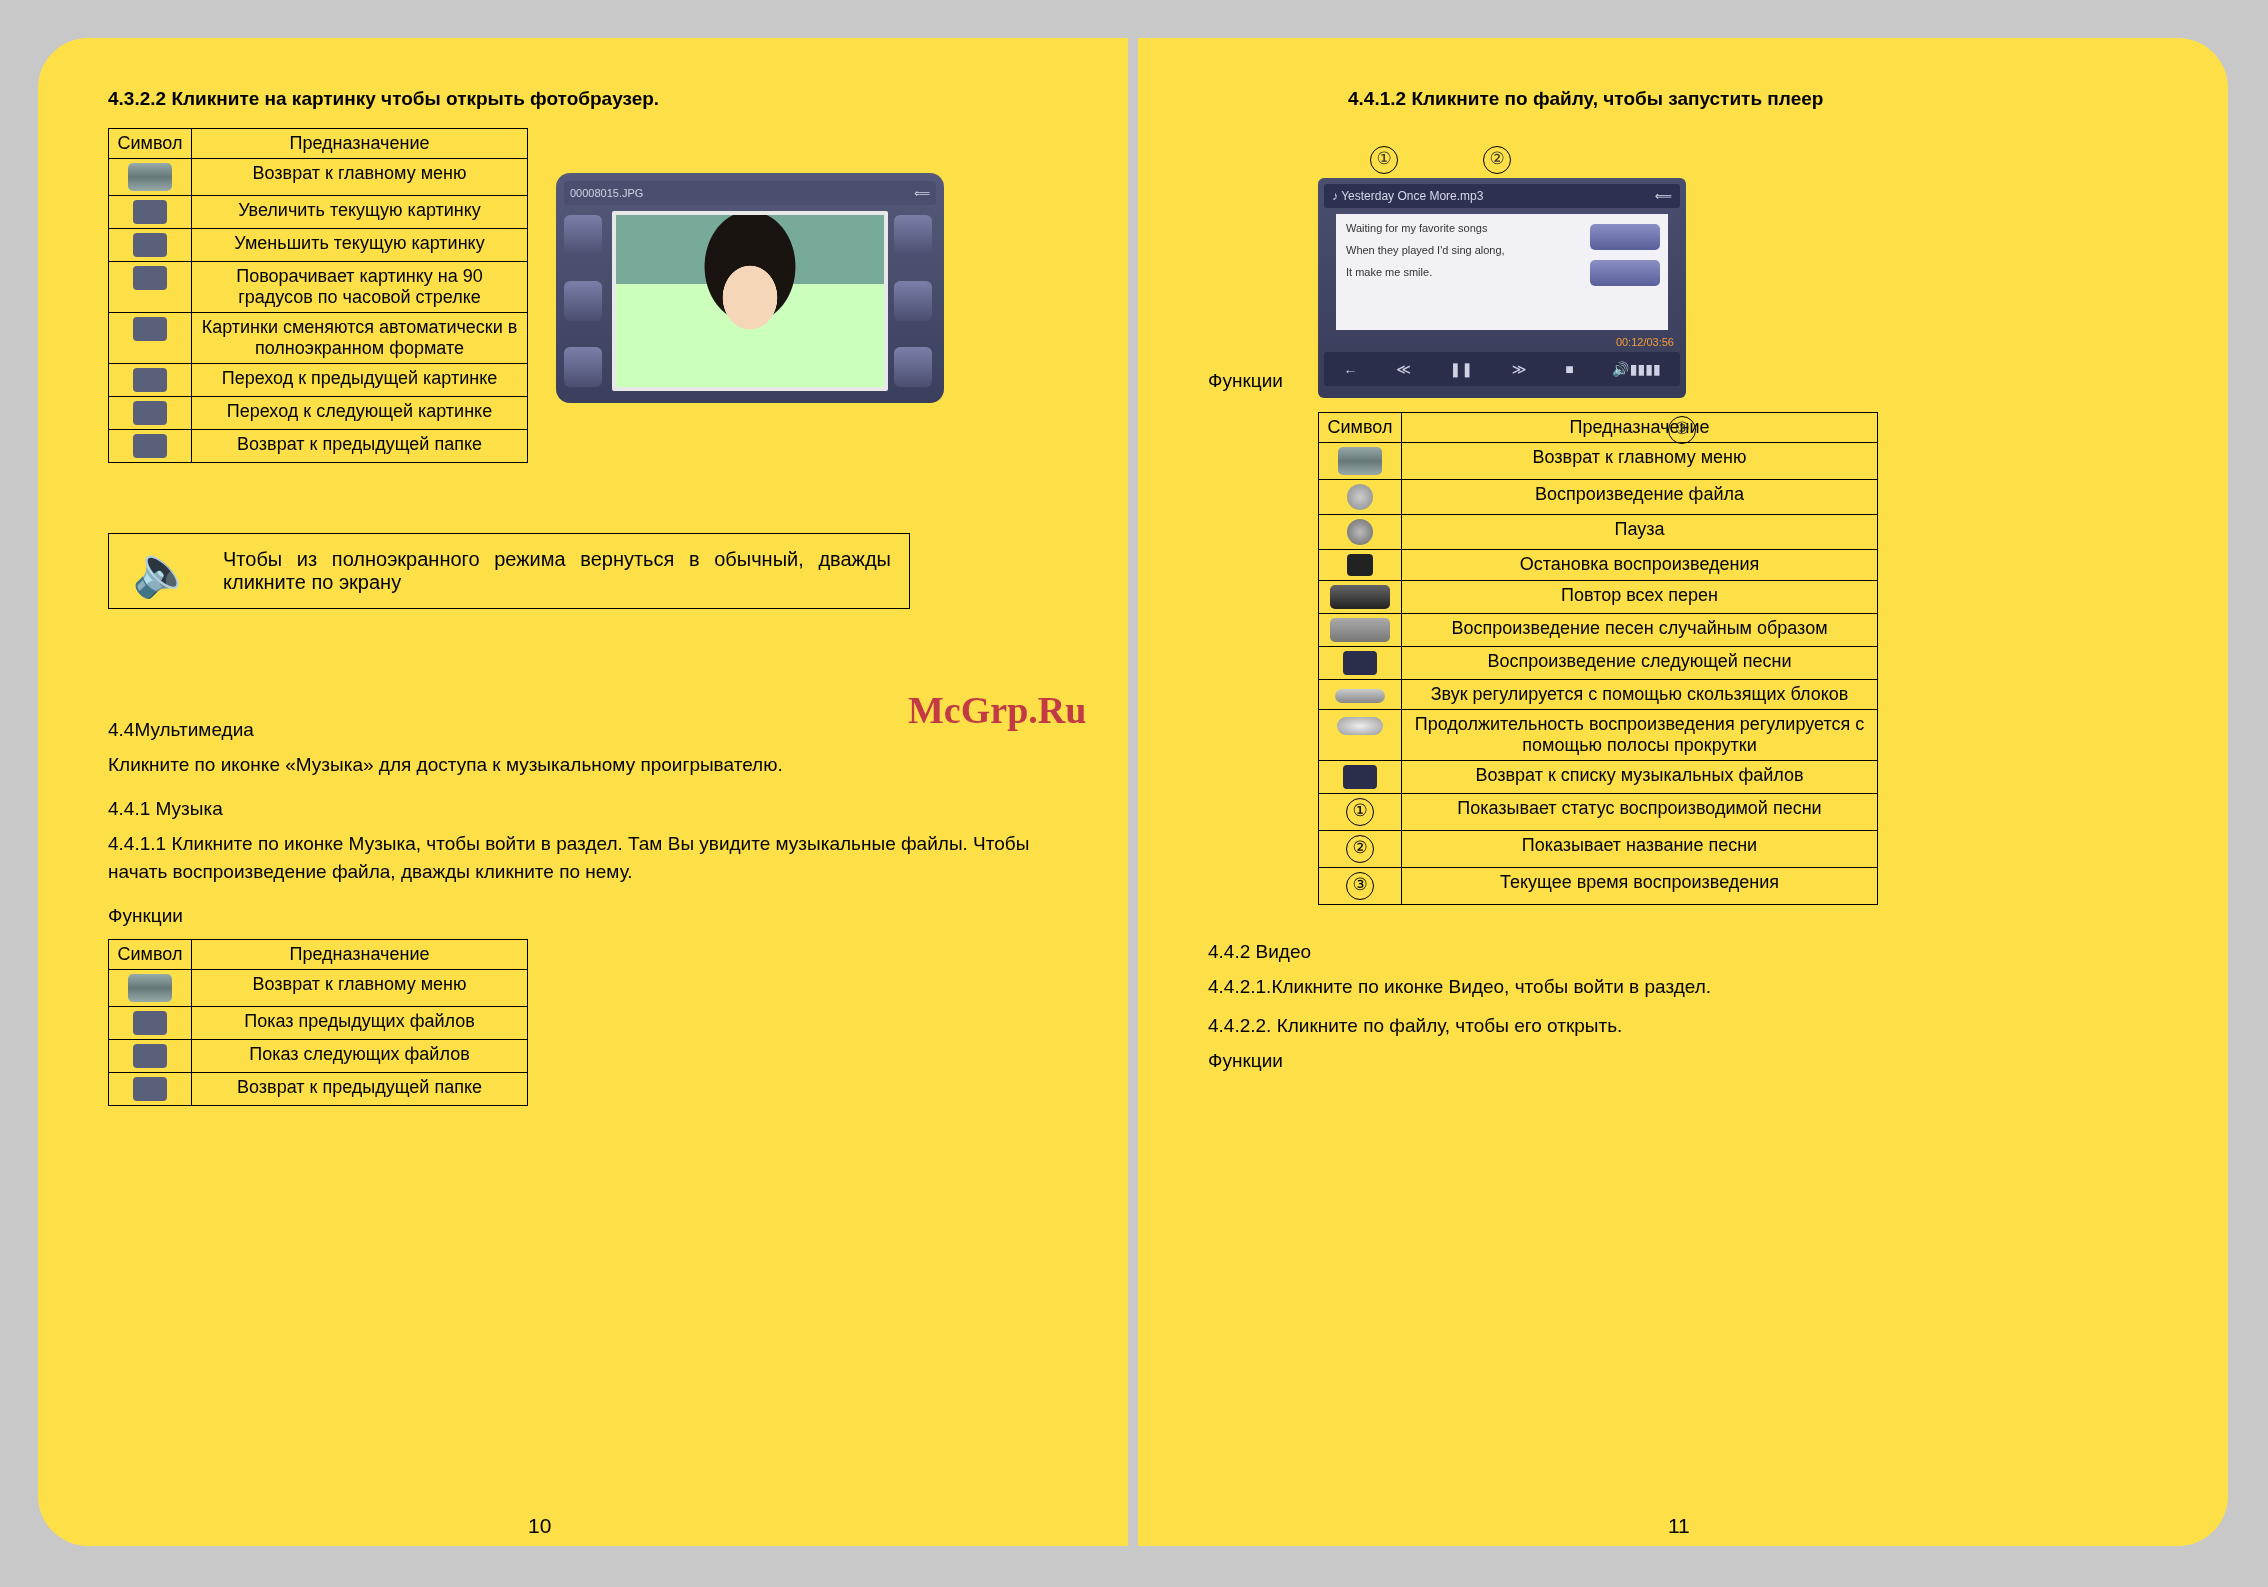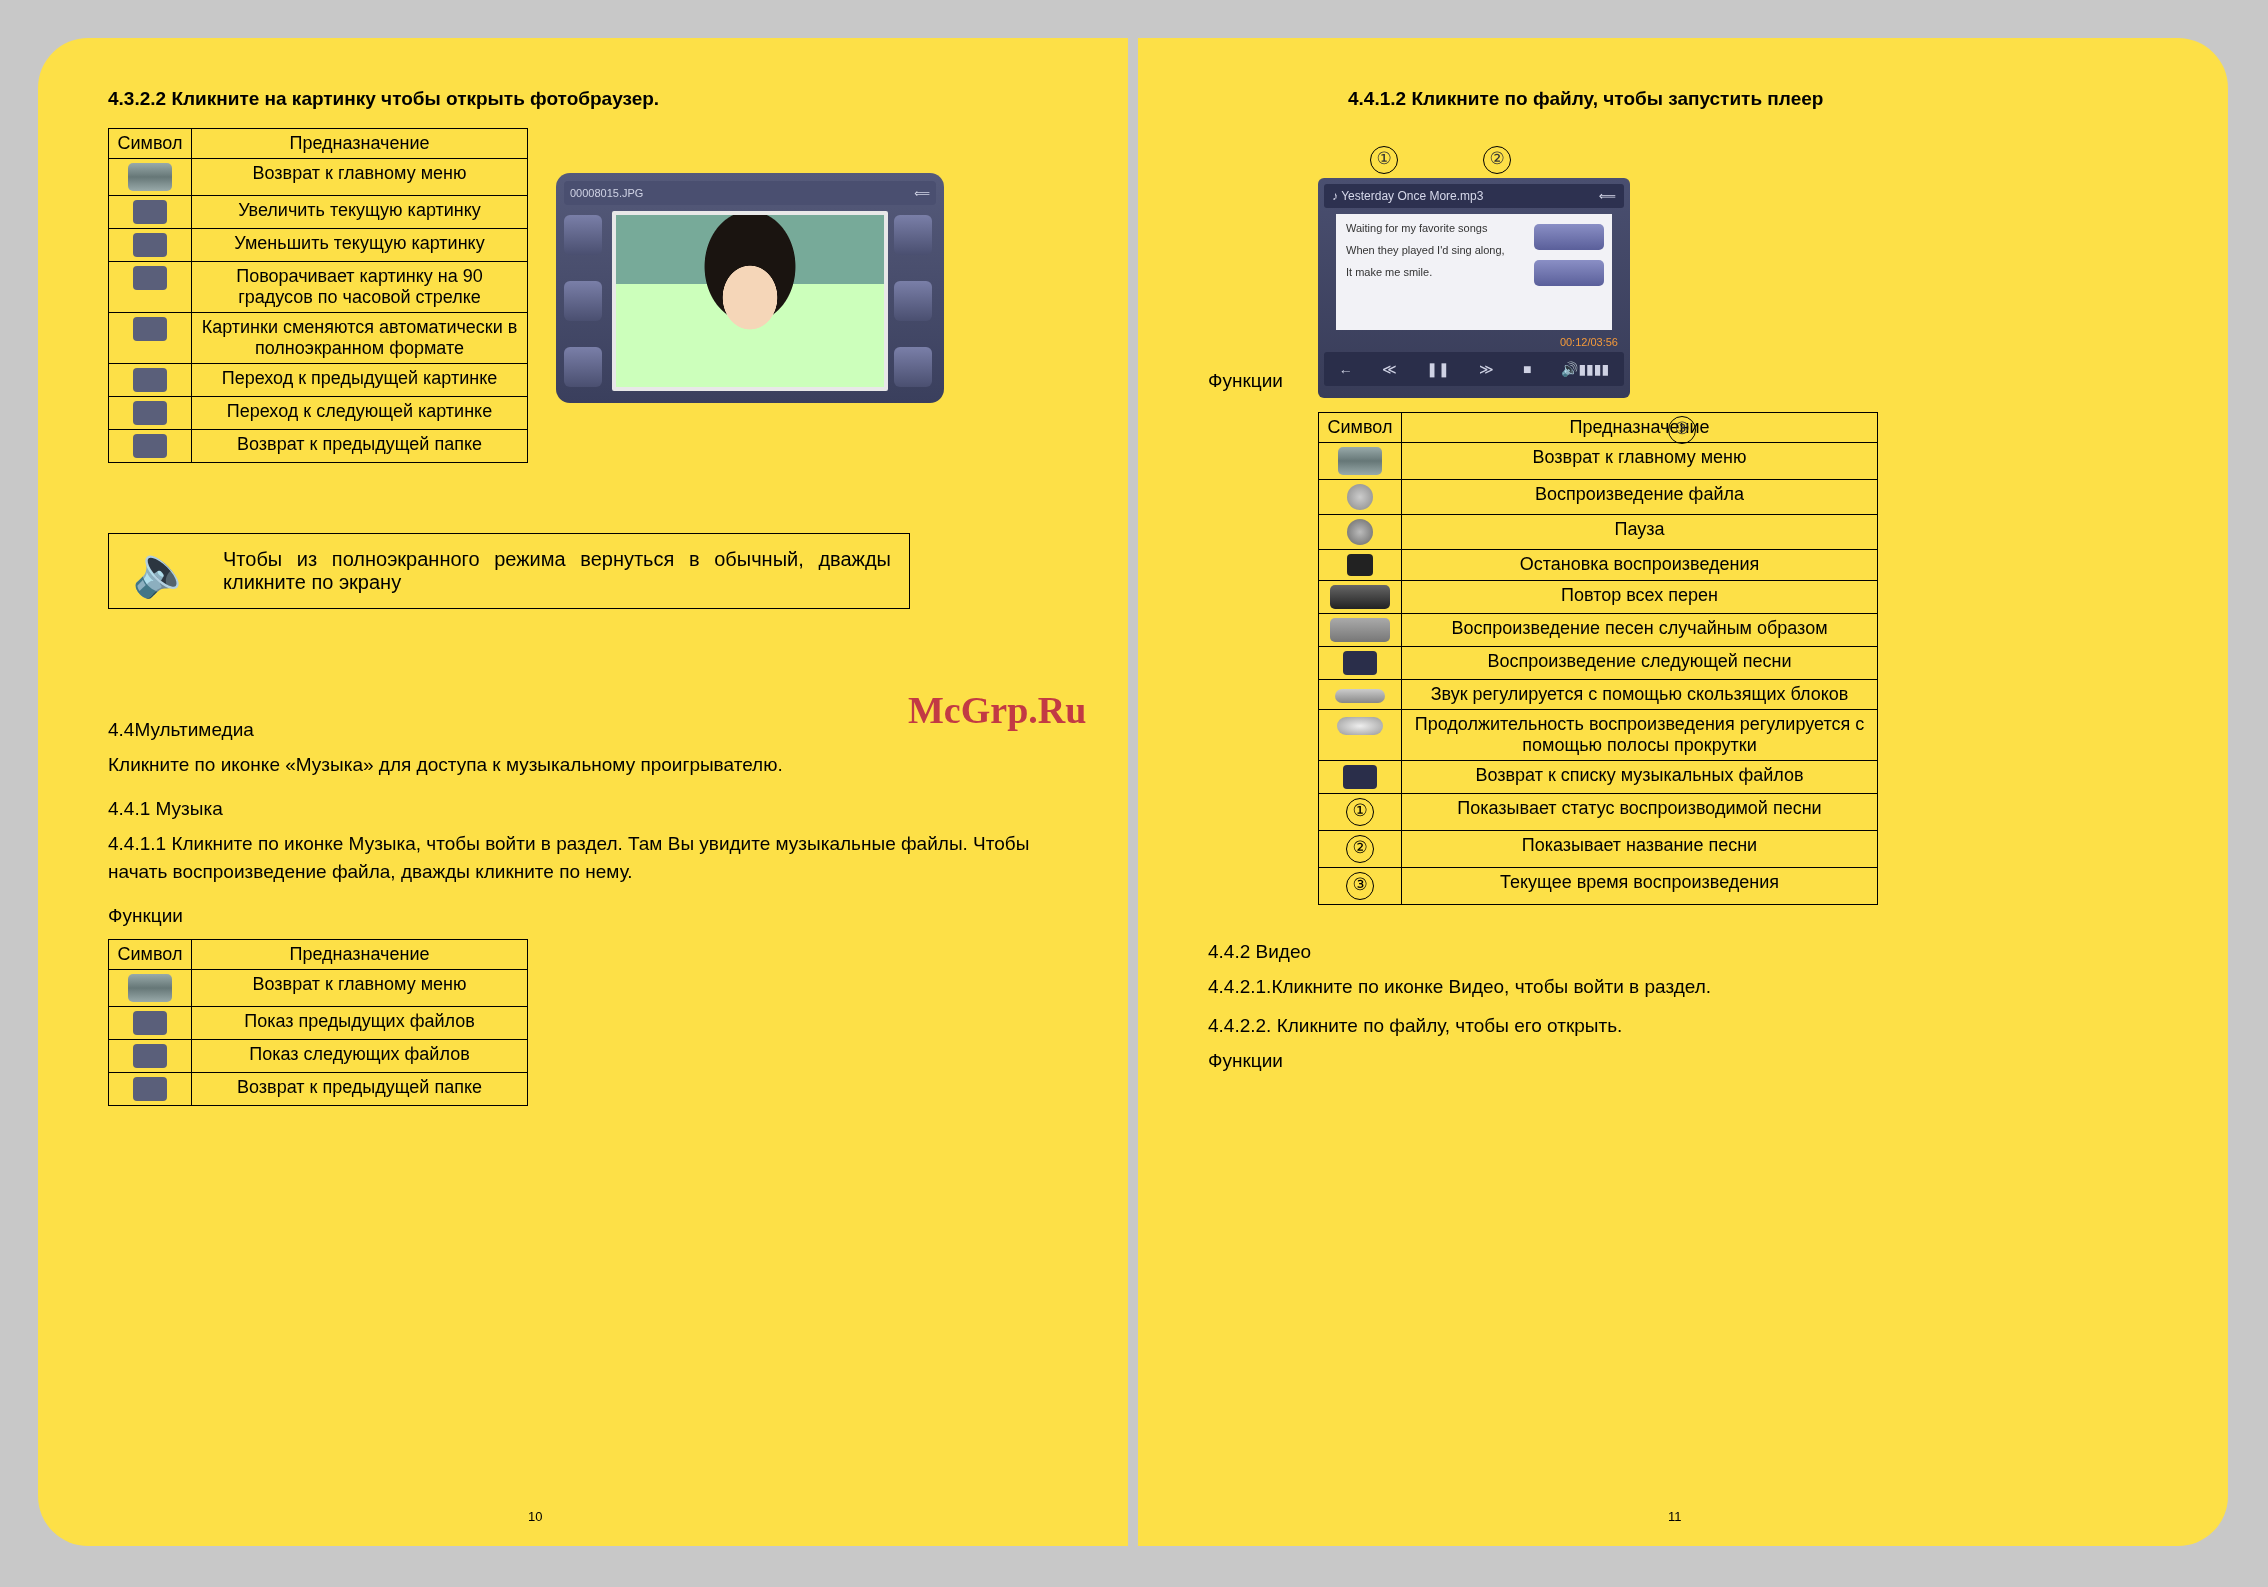--- a/index.html
+++ b/index.html
@@ -14,32 +14,32 @@
 table.sym td.icon{width:78px;text-align:center;padding:4px 2px}
 table.sym2{width:560px}
 .iconbox{display:inline-block;width:44px;height:28px;background:linear-gradient(#9aa,#677,#9aa);border-radius:5px;vertical-align:middle}
 .iconbox.sm{width:34px;height:24px;background:#5a5f7a;border-radius:4px}
 .circ{display:inline-block;width:26px;height:26px;border:1.5px solid #000;border-radius:50%;text-align:center;line-height:24px;font-size:17px;vertical-align:middle}
 .note-box{border:1px solid #000;width:800px;margin-top:70px;display:flex;align-items:center}
 .note-box .nicon{width:110px;text-align:center;font-size:50px}
 .note-box .ntext{flex:1;padding:14px 18px 14px 4px;font-size:20px;text-align:justify}
 .body-text{font-size:19px;line-height:1.5;margin:10px 0}
 .sub{font-size:19px;margin:6px 0}
-.pgnum{position:absolute;bottom:22px;font-size:13px}
+.pgnum{position:absolute;bottom:8px;font-size:21px}
 .pgnum.l{left:490px}
 .pgnum.r{left:530px}
 .watermark{position:absolute;font-family:'Times New Roman',serif;color:#c23a44;font-size:38px;font-weight:bold}
 .photo-widget{position:absolute;left:518px;top:135px;width:388px;height:230px;background:linear-gradient(#555a7a,#3a3f5d);border-radius:14px;box-sizing:border-box;padding:8px}
 .photo-widget .topbar{height:24px;background:#4a4f70;border-radius:4px;margin-bottom:6px;display:flex;align-items:center;padding:0 6px;color:#cfd2e4;font-size:11px;justify-content:space-between}
 .photo-widget .body{display:flex;height:180px}
 .photo-widget .side{width:42px;display:flex;flex-direction:column;justify-content:space-between;padding:4px 0}
 .photo-widget .btn{width:38px;height:40px;background:linear-gradient(#7a7fa8,#4a4f70);border-radius:6px}
 .photo-widget .photo{flex:1;margin:0 6px;background:#fff;border:4px solid #e8e8e8;border-radius:2px;display:flex;align-items:center;justify-content:center;overflow:hidden}
 .face{width:100%;height:100%;background:radial-gradient(ellipse 60px 70px at 50% 48%,#f5d6b8 0,#f5d6b8 45%,transparent 46%),radial-gradient(ellipse 90px 110px at 50% 30%,#1a1410 0,#1a1410 50%,transparent 51%),linear-gradient(#7a9 0,#7a9 40%,#cfb 40%,#cfb 100%)}
-.music-widget{position:absolute;left:180px;top:140px;width:312px;height:220px;background:linear-gradient(#4a4f70,#383c58);border-radius:6px;box-sizing:border-box;padding:6px}
+.music-widget{position:absolute;left:180px;top:140px;width:368px;height:220px;background:linear-gradient(#4a4f70,#383c58);border-radius:6px;box-sizing:border-box;padding:6px}
 .music-widget .topbar{height:24px;background:#2d3150;border-radius:3px;color:#d6d8ea;font-size:12px;display:flex;align-items:center;padding:0 8px;justify-content:space-between}
 .music-widget .lyrics{background:#f2f2f6;height:100px;margin:6px 12px;border-radius:0;padding:8px 10px;font-size:11px;color:#333;position:relative}
 .music-widget .lyrics .rbtn{position:absolute;right:8px;width:70px;height:26px;background:linear-gradient(#8a8fc5,#5a5f9a);border-radius:5px}
 .music-widget .time{text-align:right;color:#f59a3a;font-size:11px;padding:0 6px 4px 0}
 .music-widget .ctrlbar{height:34px;background:#2a2e4a;border-radius:3px;display:flex;align-items:center;justify-content:space-around;color:#cfd2e4;font-size:14px}
 .callout{position:absolute;color:#333;font-size:17px}
 .callout .circ{border-width:1px}
 .row-top{display:flex;gap:40px;align-items:flex-start}
 </style>
 </head>

